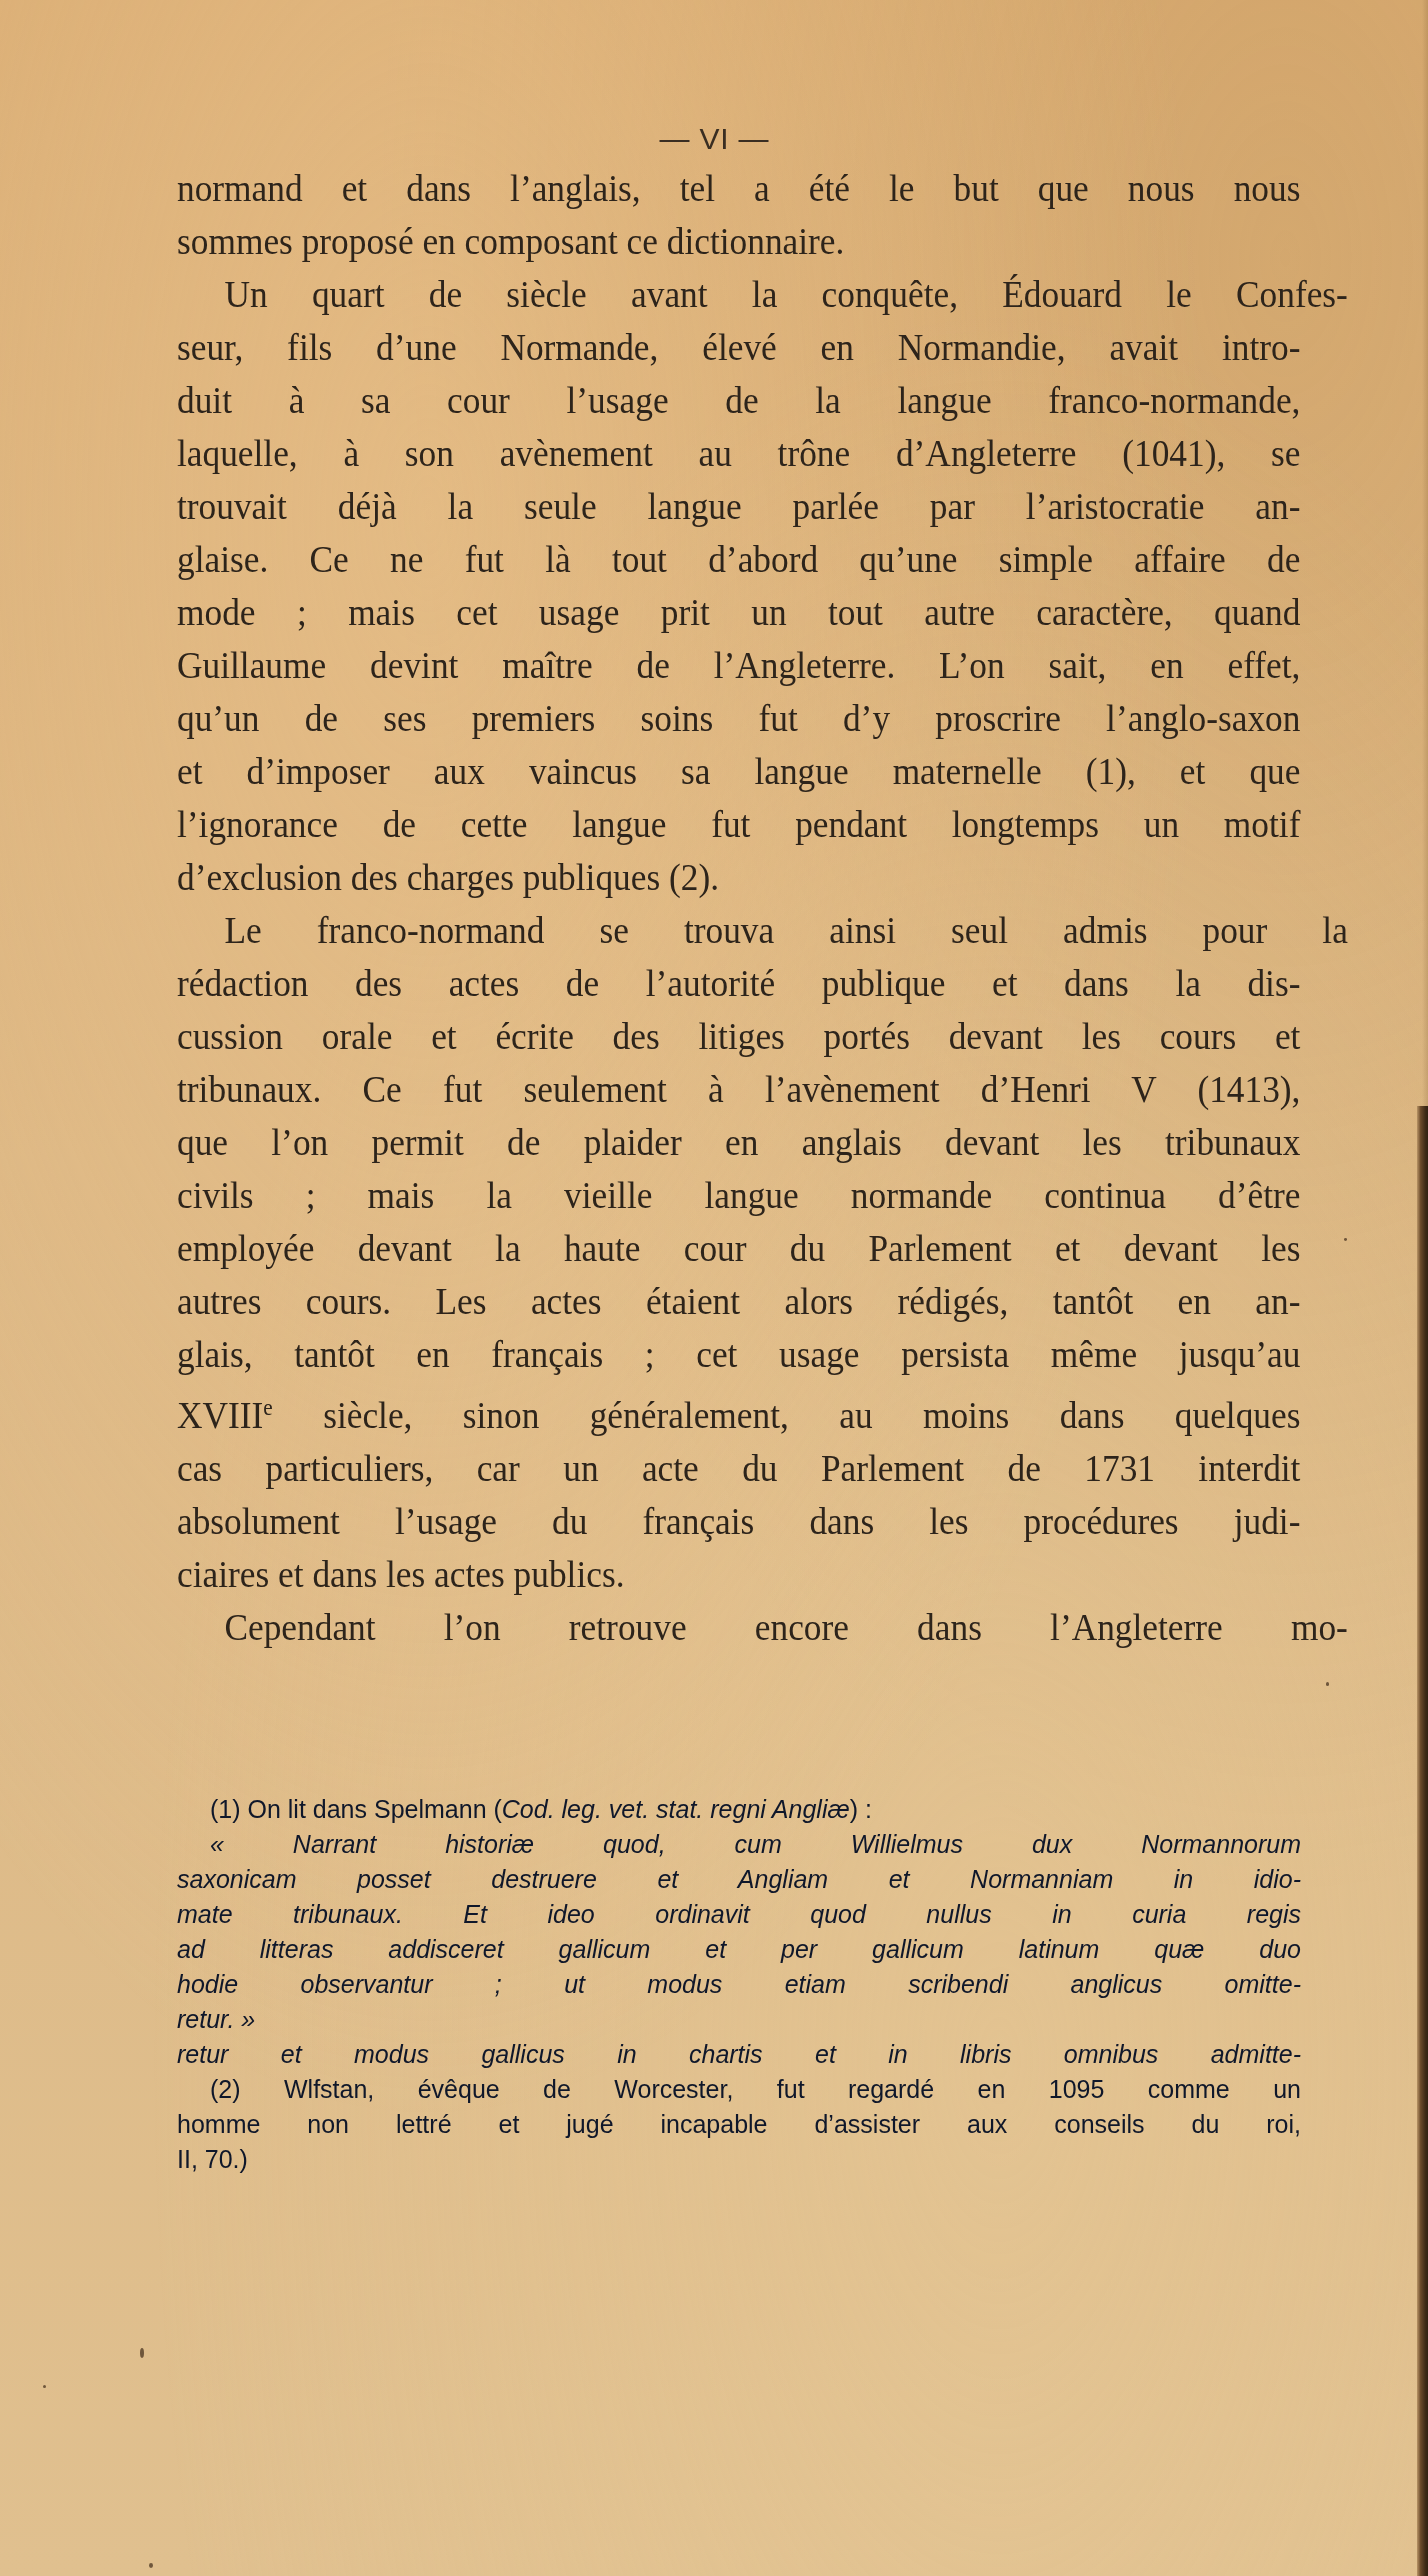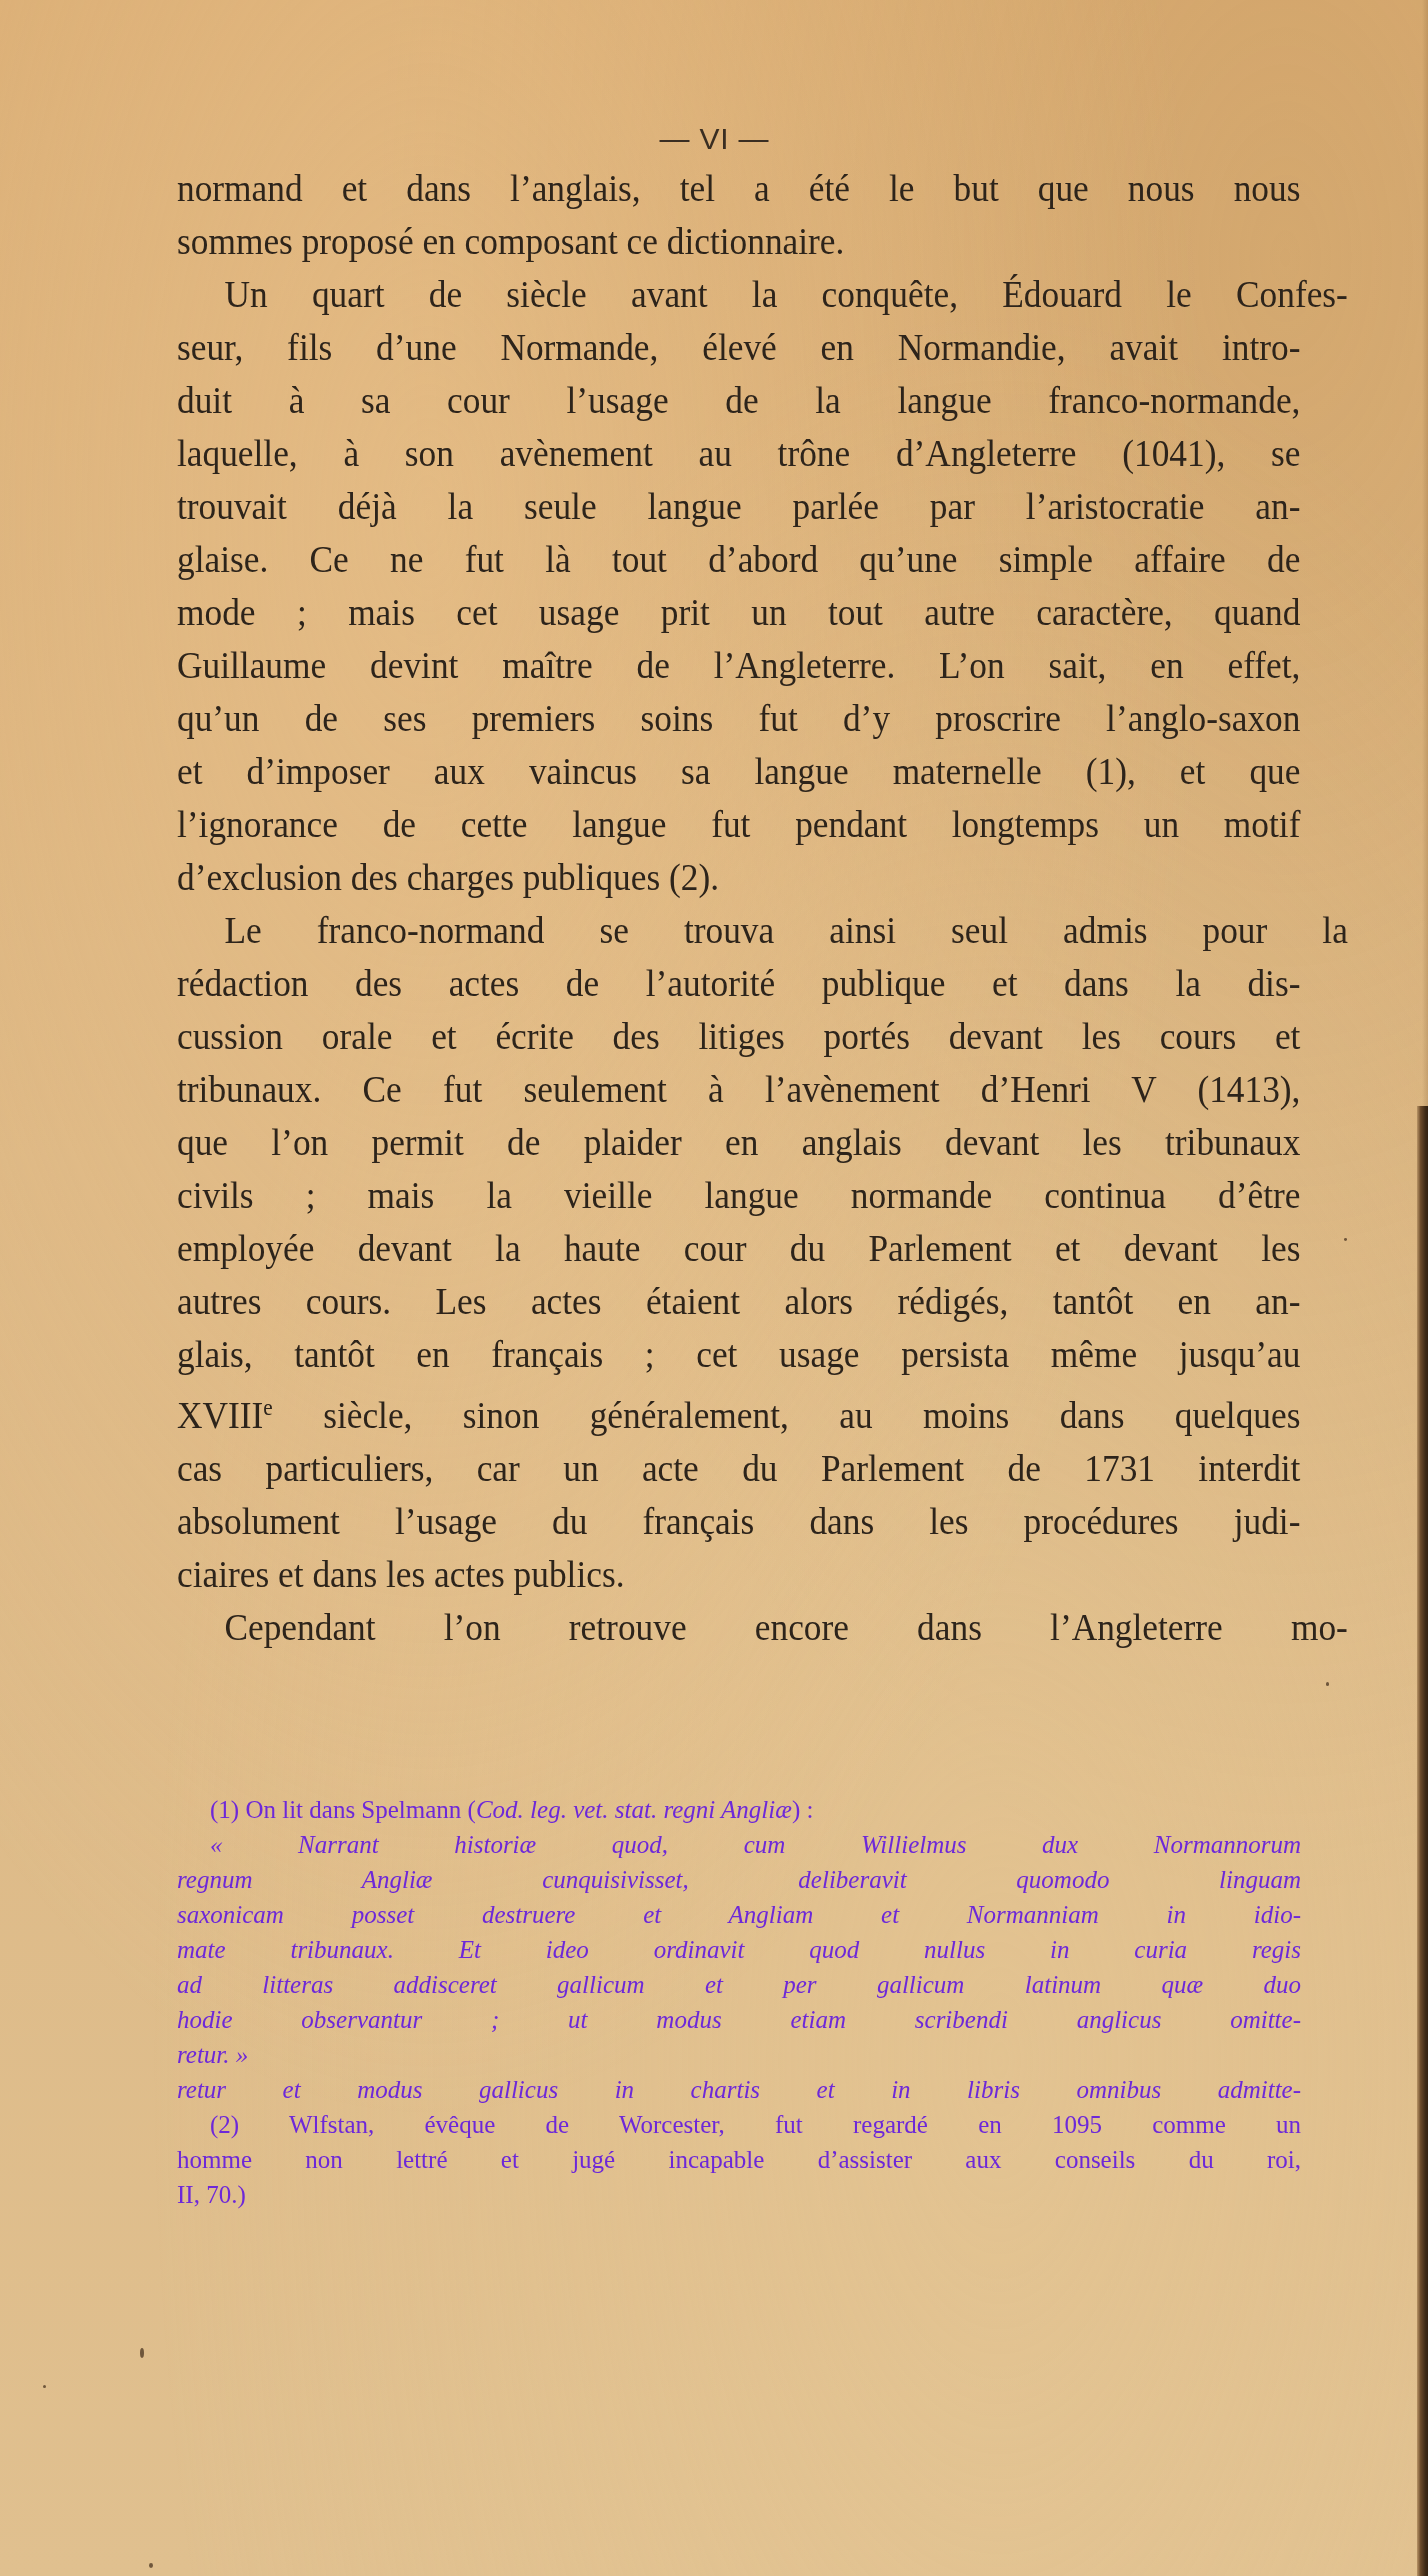--- a/index.html
+++ b/index.html
@@ -67,24 +67,24 @@
       width: 1208px;
     }
     .body-text .line.last {
       text-align-last: left;
     }
     .footnotes {
       position: absolute;
       top: 1792px;
       left: 177px;
       width: 1124px;
-      font-family: Liberation Serif, serif;
+      font-family: Liberation Sans, sans-serif;
       font-size: 25px;
       line-height: 35px;
-      color: #6d28d9;
+      color: #0f172a;
     }
     .footnotes .line {
       display: block;
       white-space: nowrap;
       text-align-last: justify;
       text-align: justify;
     }
     .footnotes .line.last {
       text-align-last: left;
     }
@@ -144,21 +144,20 @@
     <span class="line" style="padding-left: 51px;">Cependant l’on retrouve encore dans l’Angleterre mo-</span>
   </div>
 
 <div class="footnotes">
   <div>
     <span class="line ind last">
       <span>(1)</span>
       <span>On lit dans Spelmann (</span><span class="it">Cod. leg. vet. stat. regni Angliæ</span><span>) :</span>
     </span>
     <span class="line ind it">« Narrant historiæ quod, cum Willielmus dux Normannorum</span>
-    <span class="line it">regnum Angliæ cunquisivisset, deliberavit quomodo linguam</span>
     <span class="line it">saxonicam posset destruere et Angliam et Normanniam in idio-</span>
     <span class="line it">mate tribunaux. Et ideo ordinavit quod nullus in curia regis</span>
     <span class="line it">ad litteras addisceret gallicum et per gallicum latinum quæ duo</span>
     <span class="line it">hodie observantur ; ut modus etiam scribendi anglicus omitte-</span>
     <span class="line it last">retur. »</span>
     <span class="line it">retur et modus gallicus in chartis et in libris omnibus admitte-</span>
   </div>
   <div>
     <span class="line ind"><span>(2)</span> <span>Wlfstan, évêque de Worcester, fut regardé en 1095 comme un</span></span>
     <span class="line">homme non lettré et jugé incapable d’assister aux conseils du roi,</span>

